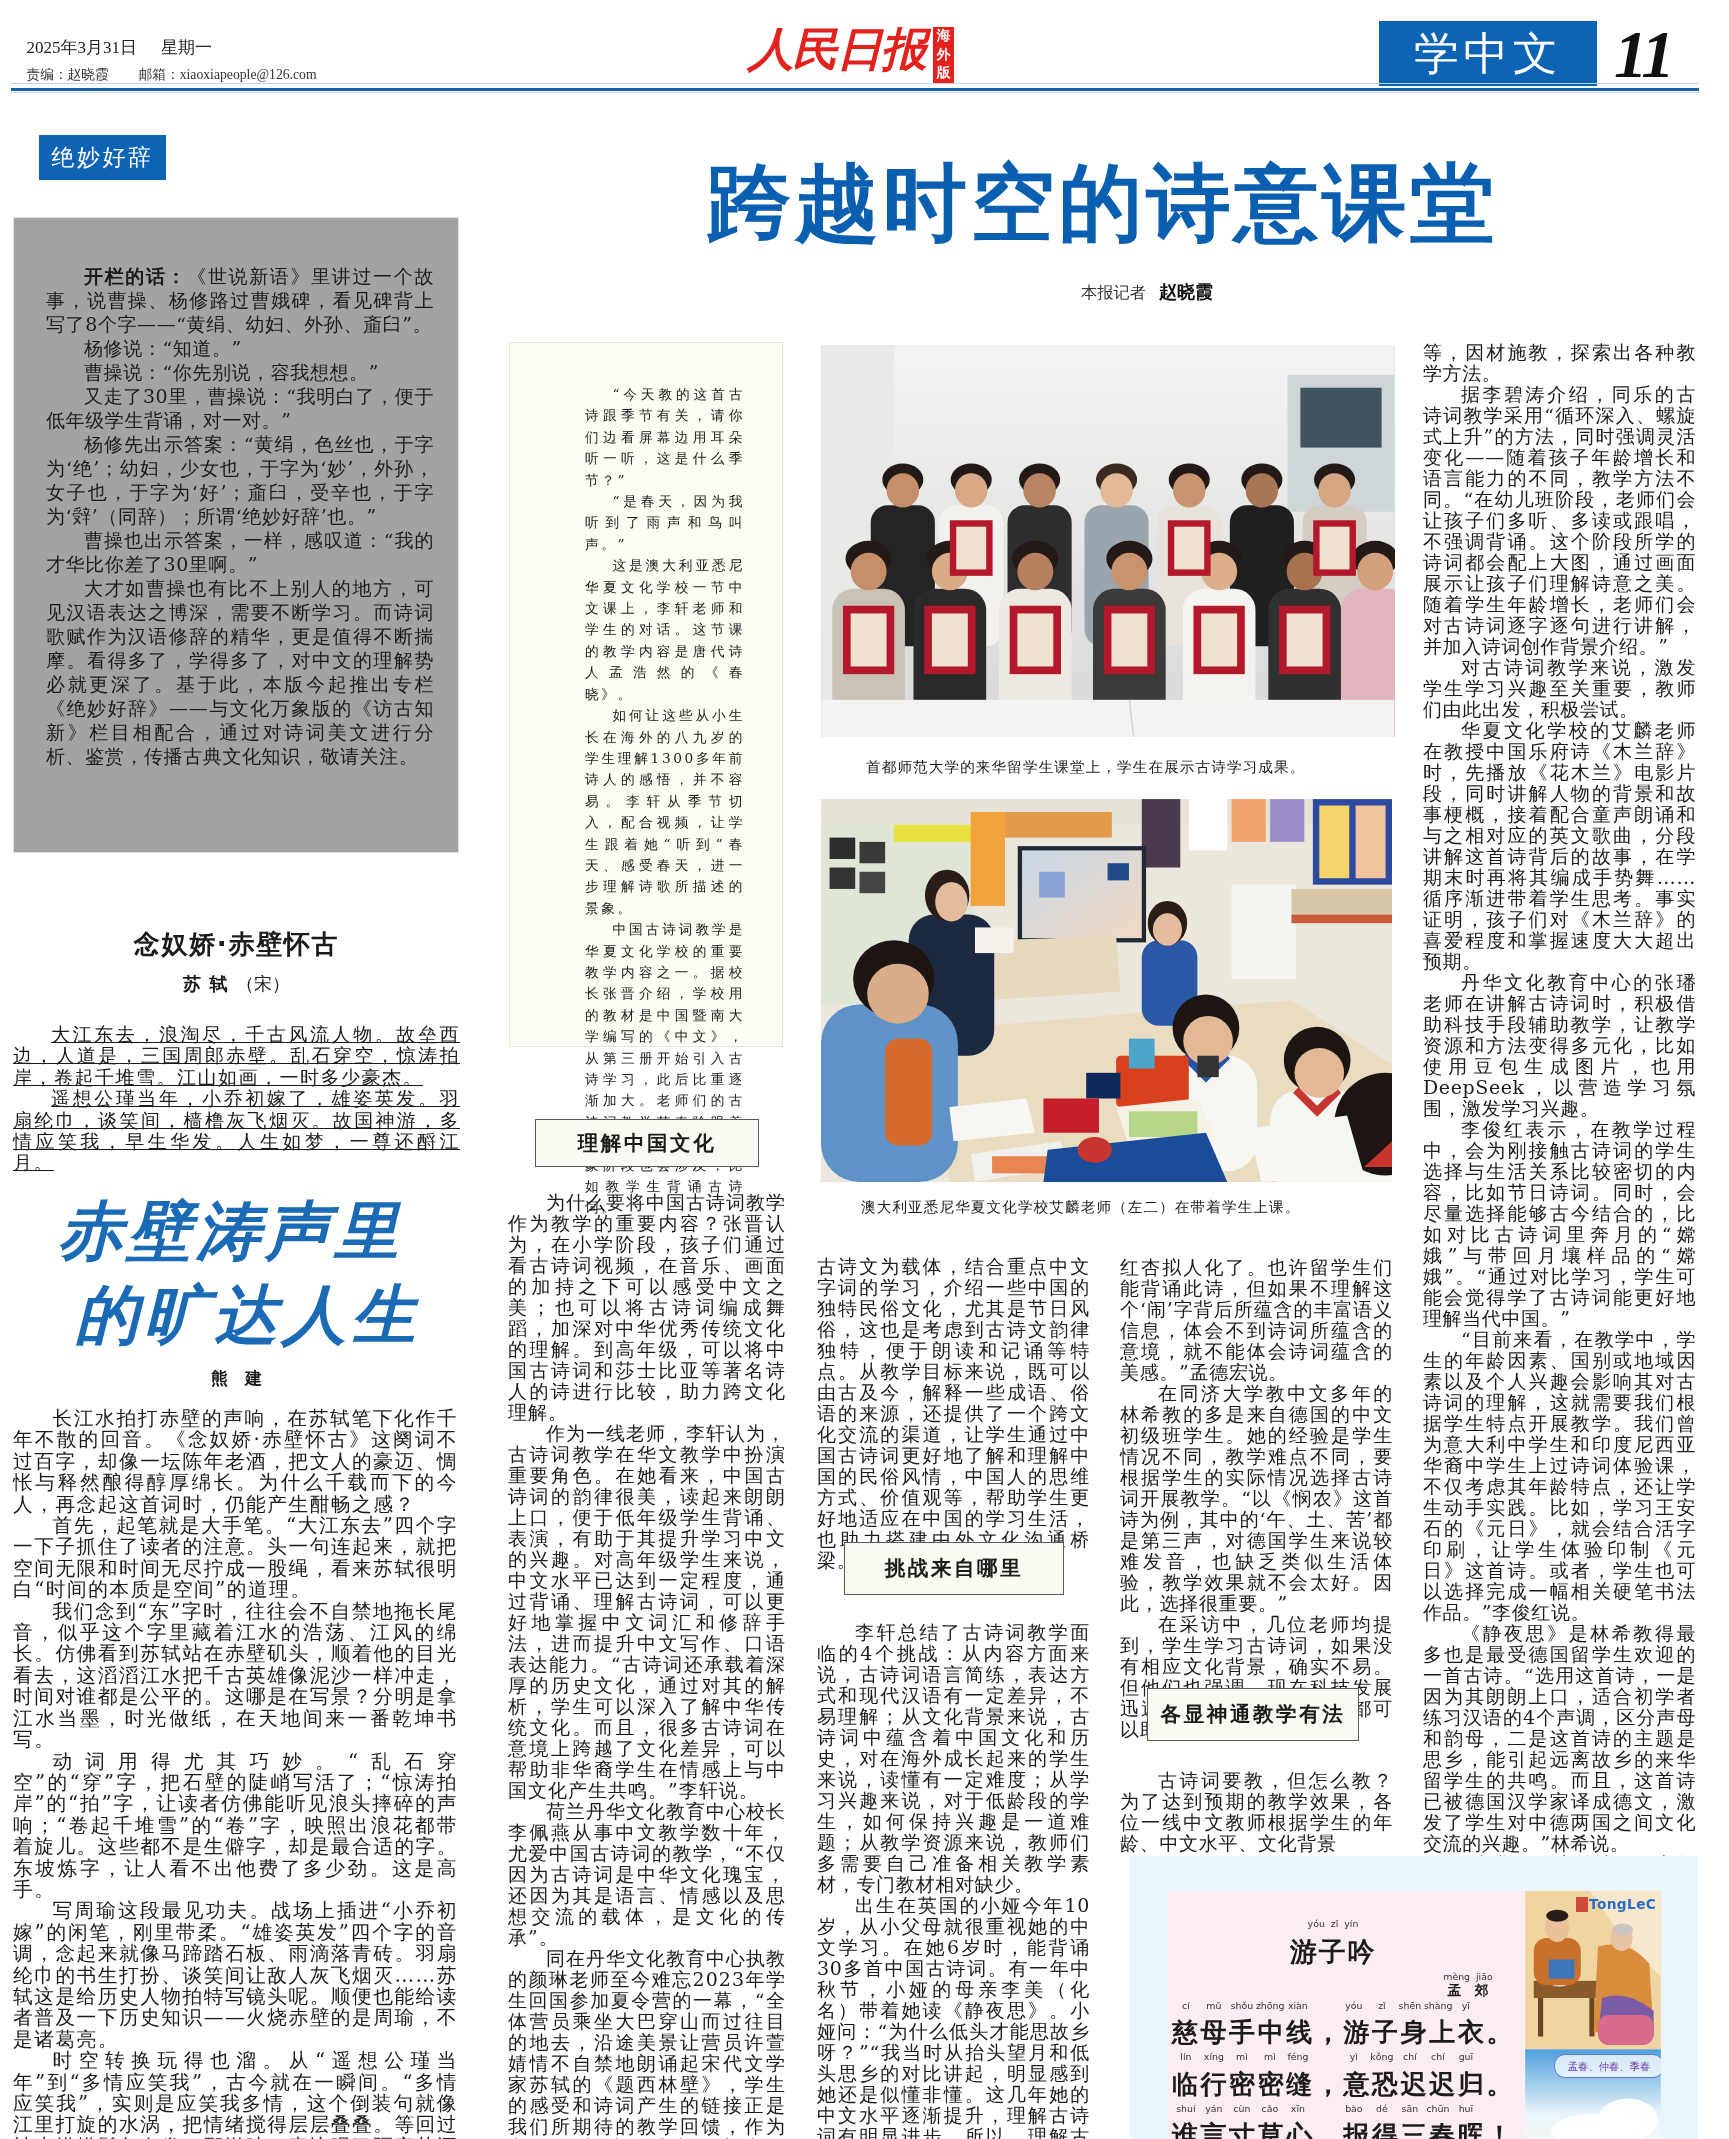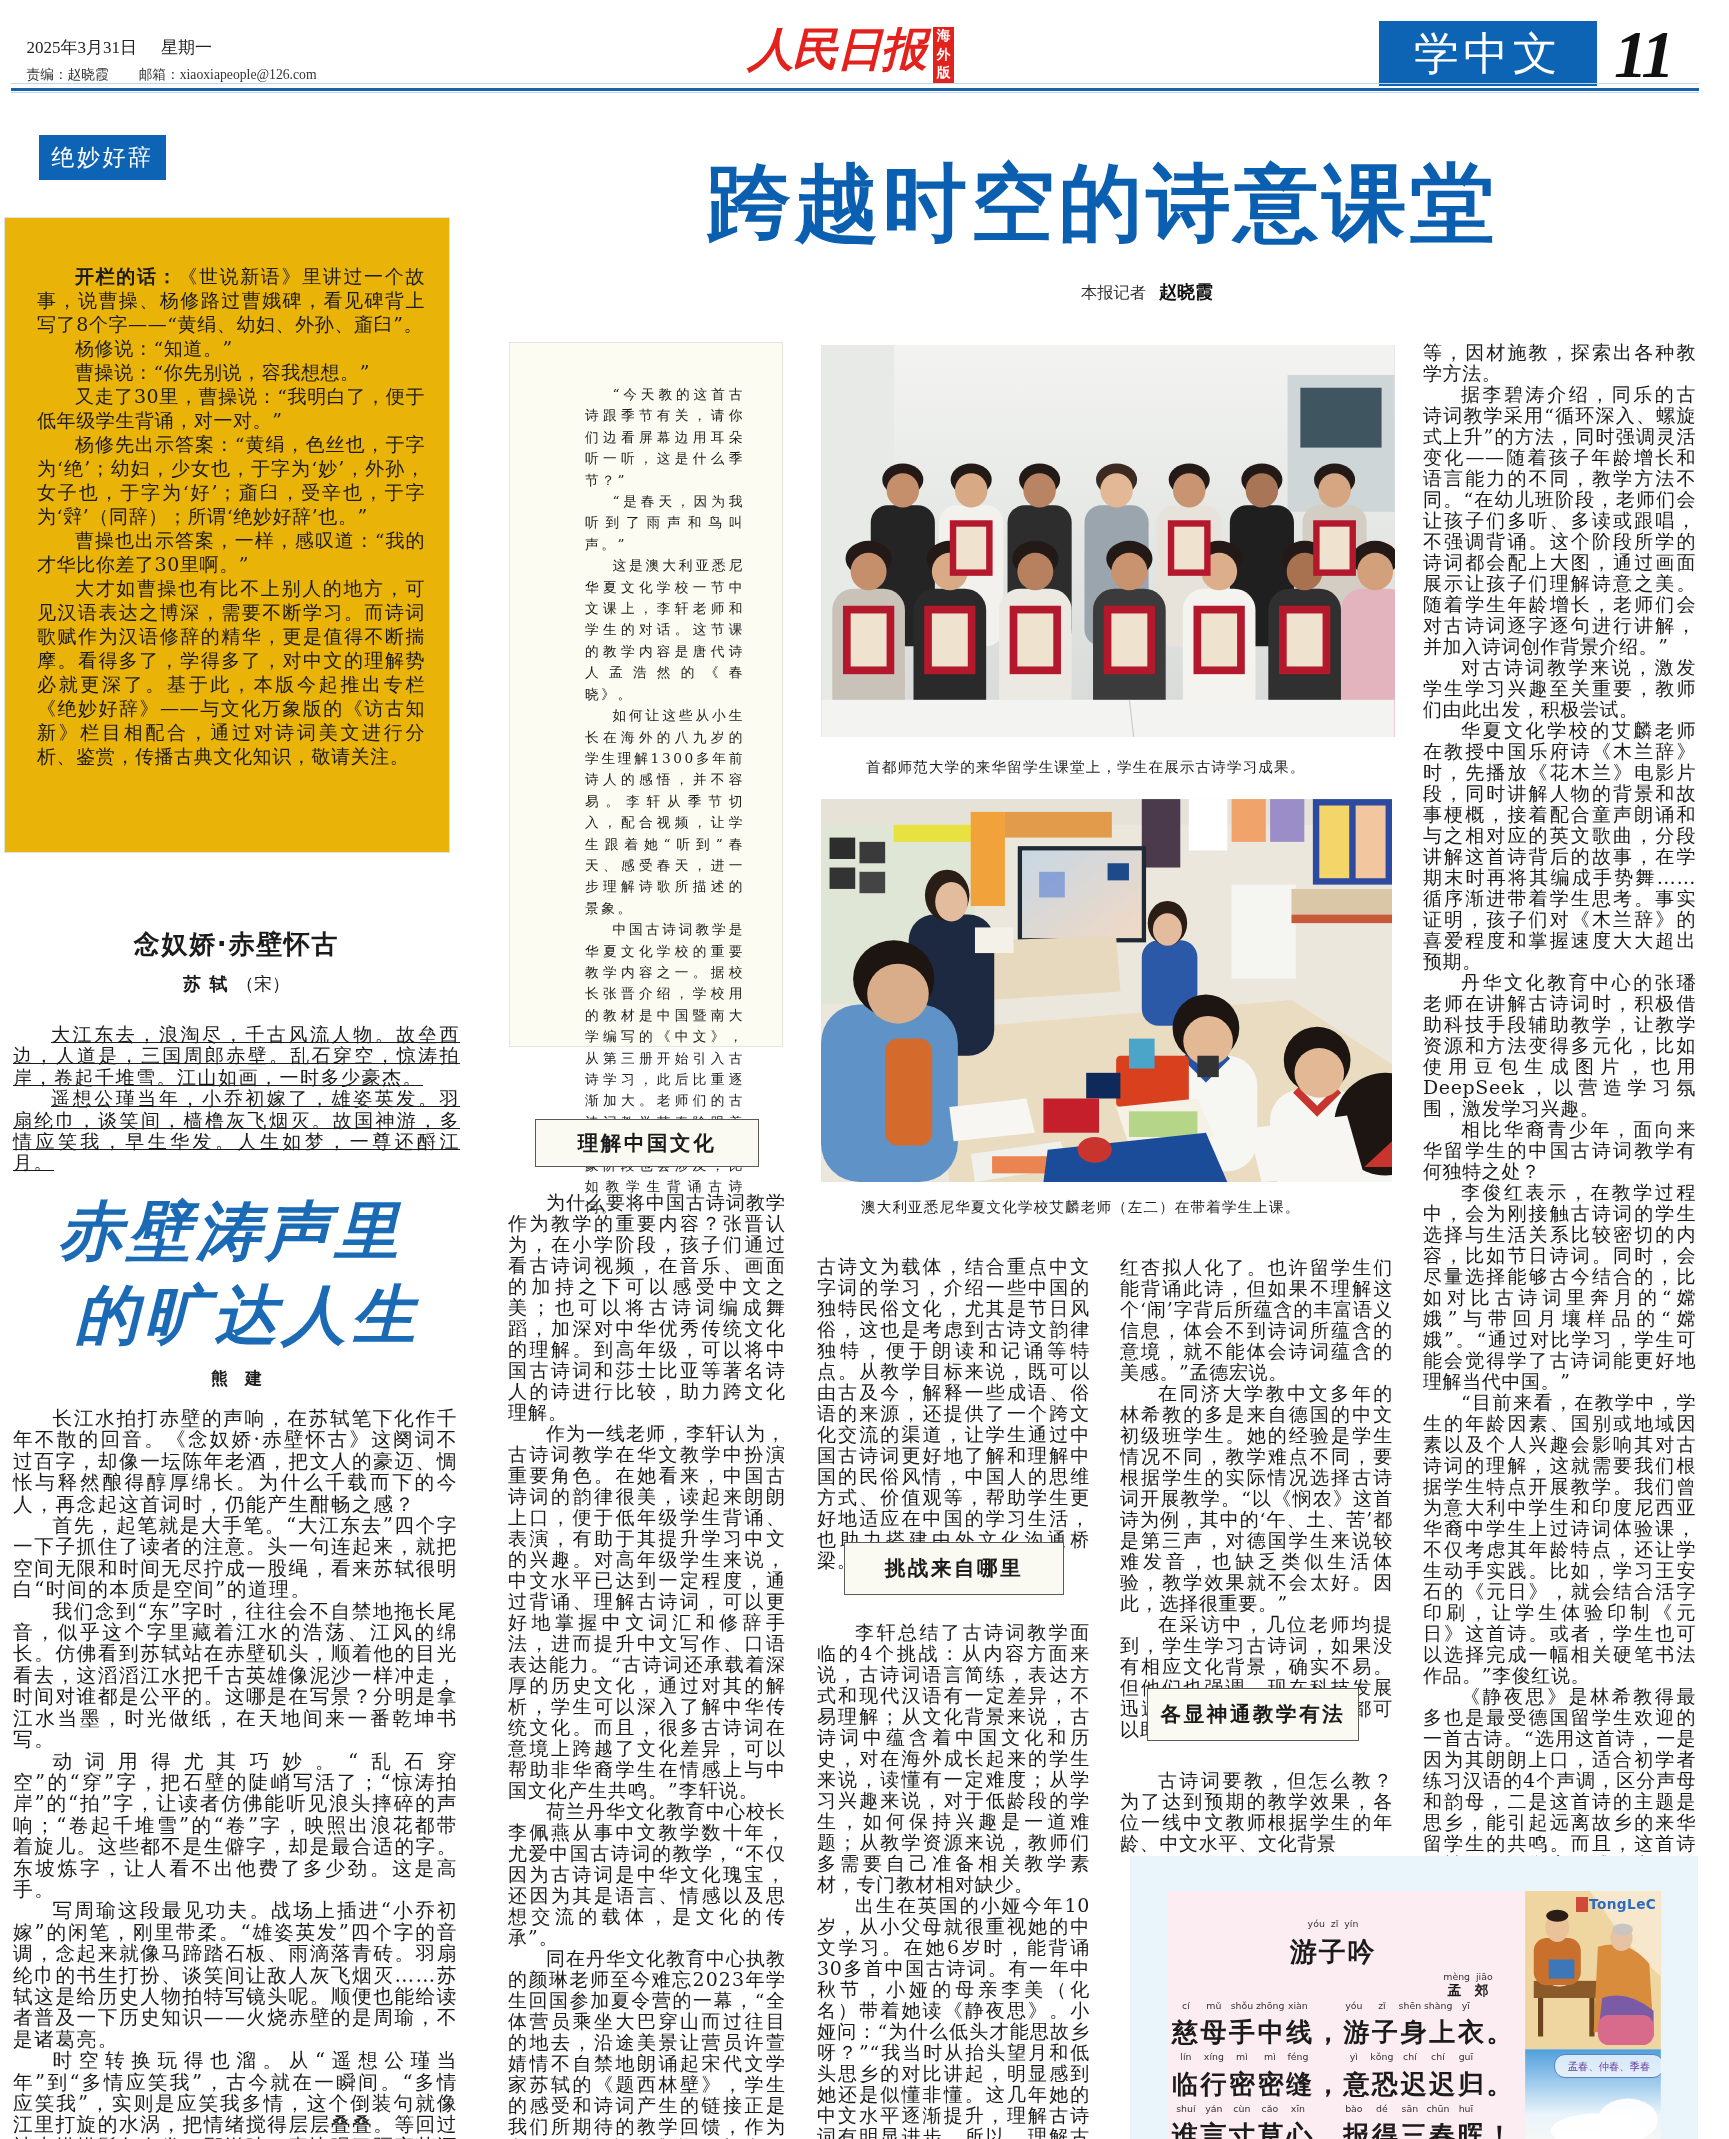--- a/index.html
+++ b/index.html
@@ -20,21 +20,21 @@
   .logo-sub span{color:#fff;font-size:13.7px;line-height:15.4px;font-family:"DejaVu Sans",sans-serif;font-weight:bold;}
   .sec-box{left:1379px;top:20.5px;width:218px;height:65px;background:#0e64b4;color:#fff;font-size:45px;
            line-height:65px;text-align:center;letter-spacing:4.3px;}
   .page-no{left:1614px;top:22px;font-family:"Liberation Serif",serif;font-size:67px;font-weight:bold;font-style:italic;
            color:#111;line-height:64px;letter-spacing:-2.6px;}
   .rule-thin{left:11px;width:1688px;height:0.9px;background:#bcd6ee;}
   .rule-thick{left:11px;top:88px;width:1688px;height:3.4px;background:#1562ad;}
   
   .tab{left:39px;top:135px;width:127px;height:45px;background:#0e64b4;color:#fff;font-size:23px;line-height:45px;
        text-align:center;letter-spacing:2.6px;}
-  .intro{left:4px;top:217px;width:446px;height:636px;box-sizing:border-box;background:#eab308;border:0.9px solid #e1e1d6;
+  .intro{left:13px;top:217px;width:446px;height:636px;box-sizing:border-box;background:#a3a3a3;border:0.9px solid #e1e1d6;
          padding:46px 24px 0 32px;font-size:19px;line-height:24px;letter-spacing:0.6px;text-align:justify;}
   .intro p{text-indent:2em;}
   .intro b{font-family:"DejaVu Sans",sans-serif;}
   .poem-title{left:13px;top:927px;width:447px;text-align:center;font-size:26px;font-weight:bold;letter-spacing:1.7px;}
   .poem-author{left:13px;top:972px;width:447px;text-align:center;font-size:18px;}
   .poem-author b{font-family:"DejaVu Sans",sans-serif;letter-spacing:8.6px;}
   .poem-body{left:13px;top:1024px;width:447px;font-size:19px;line-height:21.4px;letter-spacing:1.5px;text-align:justify;}
   .poem-body p{text-indent:2em;text-decoration:underline;}
   .essay-t{color:#1a6ab5;font-size:64px;font-style:italic;font-weight:bold;letter-spacing:5.1px;white-space:nowrap;line-height:73px;}
   .essay-author{left:13px;top:1367px;width:447px;text-align:center;font-size:17px;font-weight:bold;font-family:"DejaVu Sans",sans-serif;}
@@ -330,21 +330,20 @@
 <div class="abs col c4" style="top:1770px">
   <p>古诗词要教，但怎么教？为了达到预期的教学效果，各位一线中文教师根据学生的年龄、中文水平、文化背景</p>
 </div>
 
 <div class="abs col c5" style="top:342px">
   <p class="cont">等，因材施教，探索出各种教学方法。</p>
   <p>据李碧涛介绍，同乐的古诗词教学采用“循环深入、螺旋式上升”的方法，同时强调灵活变化——随着孩子年龄增长和语言能力的不同，教学方法不同。“在幼儿班阶段，老师们会让孩子们多听、多读或跟唱，不强调背诵。这个阶段所学的诗词都会配上大图，通过画面展示让孩子们理解诗意之美。随着学生年龄增长，老师们会对古诗词逐字逐句进行讲解，并加入诗词创作背景介绍。”</p>
   <p>对古诗词教学来说，激发学生学习兴趣至关重要，教师们由此出发，积极尝试。</p>
   <p>华夏文化学校的艾麟老师在教授中国乐府诗《木兰辞》时，先播放《花木兰》电影片段，同时讲解人物的背景和故事梗概，接着配合童声朗诵和与之相对应的英文歌曲，分段讲解这首诗背后的故事，在学期末时再将其编成手势舞……循序渐进带着学生思考。事实证明，孩子们对《木兰辞》的喜爱程度和掌握速度大大超出预期。</p>
   <p>丹华文化教育中心的张璠老师在讲解古诗词时，积极借助科技手段辅助教学，让教学资源和方法变得多元化，比如使用豆包生成图片，也用DeepSeek，以营造学习氛围，激发学习兴趣。</p>
-  <p>相比华裔青少年，面向来华留学生的中国古诗词教学有何独特之处？</p>
   <p>李俊红表示，在教学过程中，会为刚接触古诗词的学生选择与生活关系比较密切的内容，比如节日诗词。同时，会尽量选择能够古今结合的，比如对比古诗词里奔月的“嫦娥”与带回月壤样品的“嫦娥”。“通过对比学习，学生可能会觉得学了古诗词能更好地理解当代中国。”</p>
   <p>“目前来看，在教学中，学生的年龄因素、国别或地域因素以及个人兴趣会影响其对古诗词的理解，这就需要我们根据学生特点开展教学。我们曾为意大利中学生和印度尼西亚华裔中学生上过诗词体验课，不仅考虑其年龄特点，还让学生动手实践。比如，学习王安石的《元日》，就会结合活字印刷，让学生体验印制《元日》这首诗。或者，学生也可以选择完成一幅相关硬笔书法作品。”李俊红说。</p>
   <p>《静夜思》是林希教得最多也是最受德国留学生欢迎的一首古诗。“选用这首诗，一是因为其朗朗上口，适合初学者练习汉语的4个声调，区分声母和韵母，二是这首诗的主题是思乡，能引起远离故乡的来华留学生的共鸣。而且，这首诗已被德国汉学家译成德文，激发了学生对中德两国之间文化交流的兴趣。”林希说。</p>
   <p>“当我展示这首诗的德文版本时，学生们活跃起来。不少同学不知道这首唐诗很早就已被译成德文，他们希望有机会将德文诗译成中文。这其实也是一种跨文化的交流。”林希说。</p>
 </div>
 
 <div class="abs panel"></div>
 
 <div class="abs cw">
   <div class="abs cw-pink">

